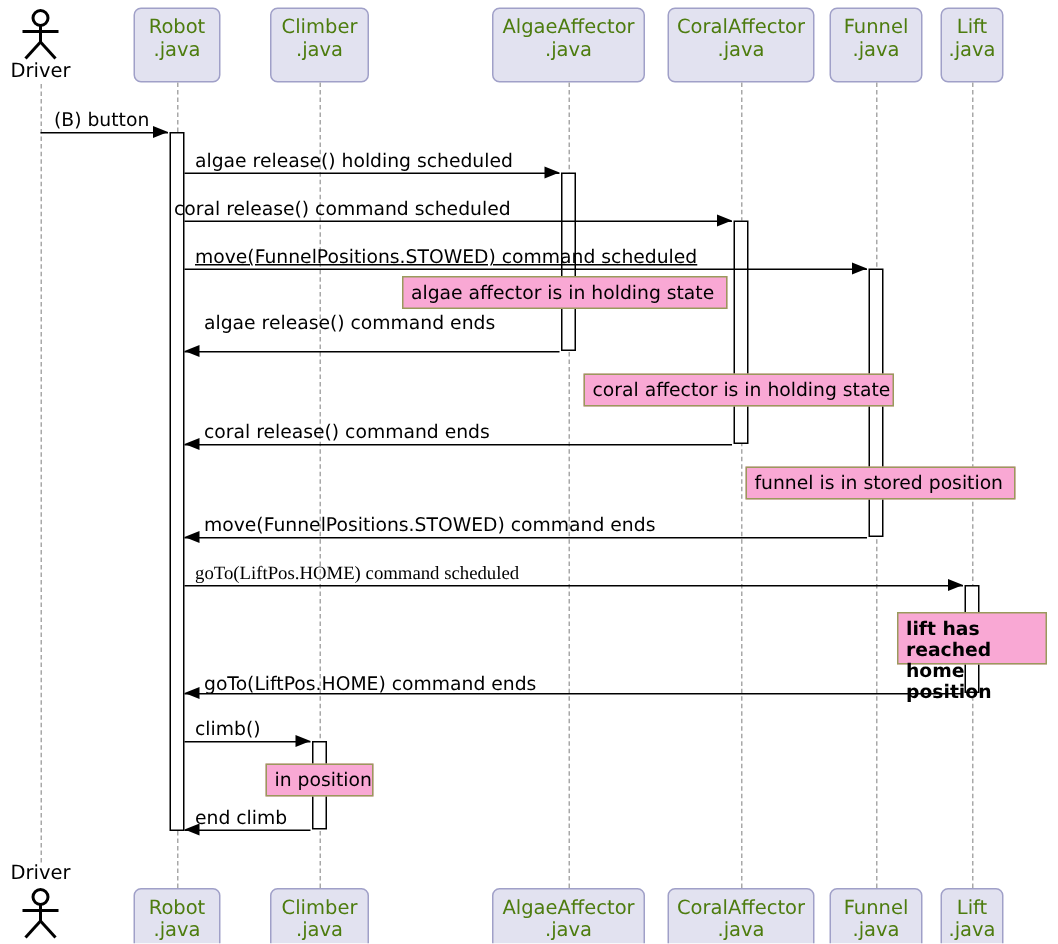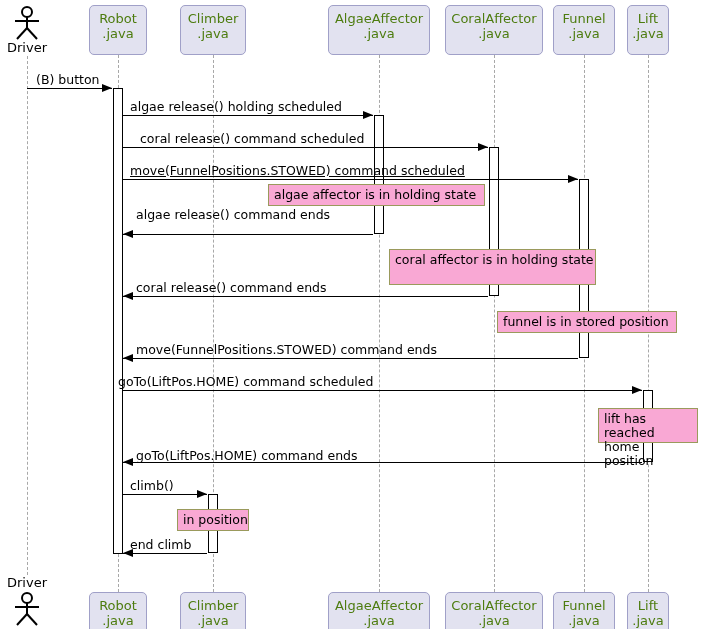--- a/index.html
+++ b/index.html
@@ -85,21 +85,21 @@
     position: absolute;
     box-sizing: border-box;
     background: #f9a8d4;
     border: 1px solid #9A9A5C;
     color: #000000;
     font-size: 12.5px;
     line-height: 14px;
     padding: 3px 5px;
     white-space: nowrap;
   }
-  .note.two-line { white-space: normal; }
+  .note.two-line { white-space: normal; font-weight: bold; }
 </style>
 </head>
 <body>
 
 <div id="diagram">
     <div class="participant" style="left: 89px; top: 5px; width: 58px; height: 50px;">
       <span class="pline">Robot</span>
       <span class="pline">.java</span>
     </div>
     <div class="participant" style="left: 89px; top: 592px; width: 58px; height: 50px;">
@@ -176,43 +176,43 @@
     <div class="activation" style="left: 643px; top: 390px; height: 72px;"></div>
     <div class="activation" style="left: 208px; top: 494px; height: 59px;"></div>
     <div class="msg-line" style="left: 27px; top: 88px; width: 85px;"></div>
     <div class="arrow-r" style="top: 84px; left: 102px;"></div>
     <div class="msg-label" style="left: 36px; top: 73px;">(B) button</div>
     <div class="msg-line" style="left: 123px; top: 115px; width: 250px;"></div>
     <div class="arrow-r" style="top: 111px; left: 363px;"></div>
     <div class="msg-label" style="left: 130px; top: 100px;">algae release() holding scheduled</div>
     <div class="msg-line" style="left: 123px; top: 147px; width: 365px;"></div>
     <div class="arrow-r" style="top: 143px; left: 478px;"></div>
-    <div class="msg-label" style="left: 140px; top: 132px; text-align: center;">coral release() command scheduled</div>
+    <div class="msg-label" style="left: 116px; top: 132px; text-align: center;">coral release() command scheduled</div>
     <div class="msg-line" style="left: 123px; top: 179px; width: 455px;"></div>
     <div class="arrow-r" style="top: 175px; left: 568px;"></div>
     <div class="msg-label" style="left: 130px; top: 164px; text-decoration: underline;">move(FunnelPositions.STOWED) command scheduled</div>
     <div class="msg-line" style="left: 123px; top: 234px; width: 250px;"></div>
     <div class="arrow-l" style="top: 230px; left: 123px;"></div>
     <div class="msg-label" style="left: 136px; top: 208px;">algae release() command ends</div>
     <div class="msg-line" style="left: 123px; top: 296px; width: 365px;"></div>
     <div class="arrow-l" style="top: 292px; left: 123px;"></div>
     <div class="msg-label" style="left: 136px; top: 281px;">coral release() command ends</div>
     <div class="msg-line" style="left: 123px; top: 358px; width: 455px;"></div>
     <div class="arrow-l" style="top: 354px; left: 123px;"></div>
     <div class="msg-label" style="left: 136px; top: 343px;">move(FunnelPositions.STOWED) command ends</div>
     <div class="msg-line" style="left: 123px; top: 390px; width: 519px;"></div>
     <div class="arrow-r" style="top: 386px; left: 632px;"></div>
-    <div class="msg-label" style="left: 118px; top: 375px;">goTo(LiftPos.HOME) command scheduled</div>
+    <div class="msg-label" style="left: 130px; top: 375px; font-family: Liberation Serif, serif;">goTo(LiftPos.HOME) command scheduled</div>
     <div class="msg-line" style="left: 123px; top: 462px; width: 519px;"></div>
     <div class="arrow-l" style="top: 458px; left: 123px;"></div>
     <div class="msg-label" style="left: 136px; top: 449px;">goTo(LiftPos.HOME) command ends</div>
     <div class="msg-line" style="left: 123px; top: 494px; width: 84px;"></div>
     <div class="arrow-r" style="top: 490px; left: 197px;"></div>
     <div class="msg-label" style="left: 130px; top: 479px;">climb()</div>
     <div class="msg-line" style="left: 123px; top: 553px; width: 84px;"></div>
     <div class="arrow-l" style="top: 549px; left: 123px;"></div>
     <div class="msg-label" style="left: 130px; top: 538px;">end climb</div>
     <div class="note" style="left: 268px; top: 184px; width: 217px; height: 22px;">algae affector is in holding state</div>
-    <div class="note" style="left: 389px; top: 249px; width: 207px; height: 36px;">coral affector is in holding state</div>
+    <div class="note" style="left: 389px; top: 249px; width: 207px; height: 22px;">coral affector is in holding state</div>
     <div class="note" style="left: 497px; top: 311px; width: 180px; height: 22px;">funnel is in stored position</div>
     <div class="note two-line" style="left: 598px; top: 408px; width: 100px; height: 35px;">lift has reached home position</div>
     <div class="note" style="left: 177px; top: 509px; width: 72px; height: 22px;">in position</div>
   </div>
 
 </body></html>

